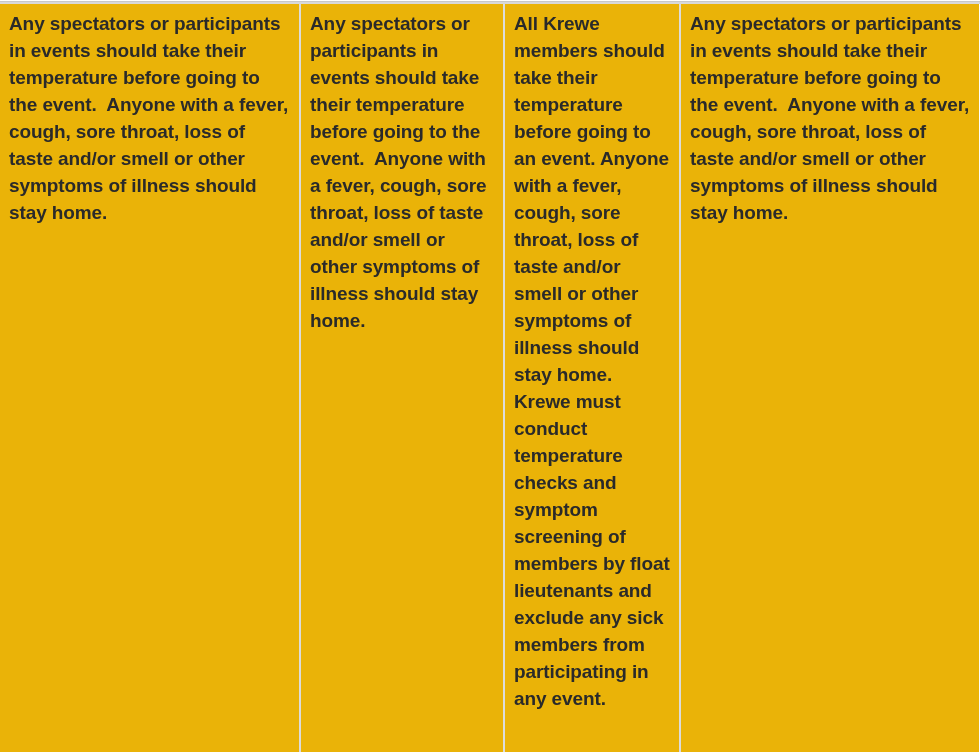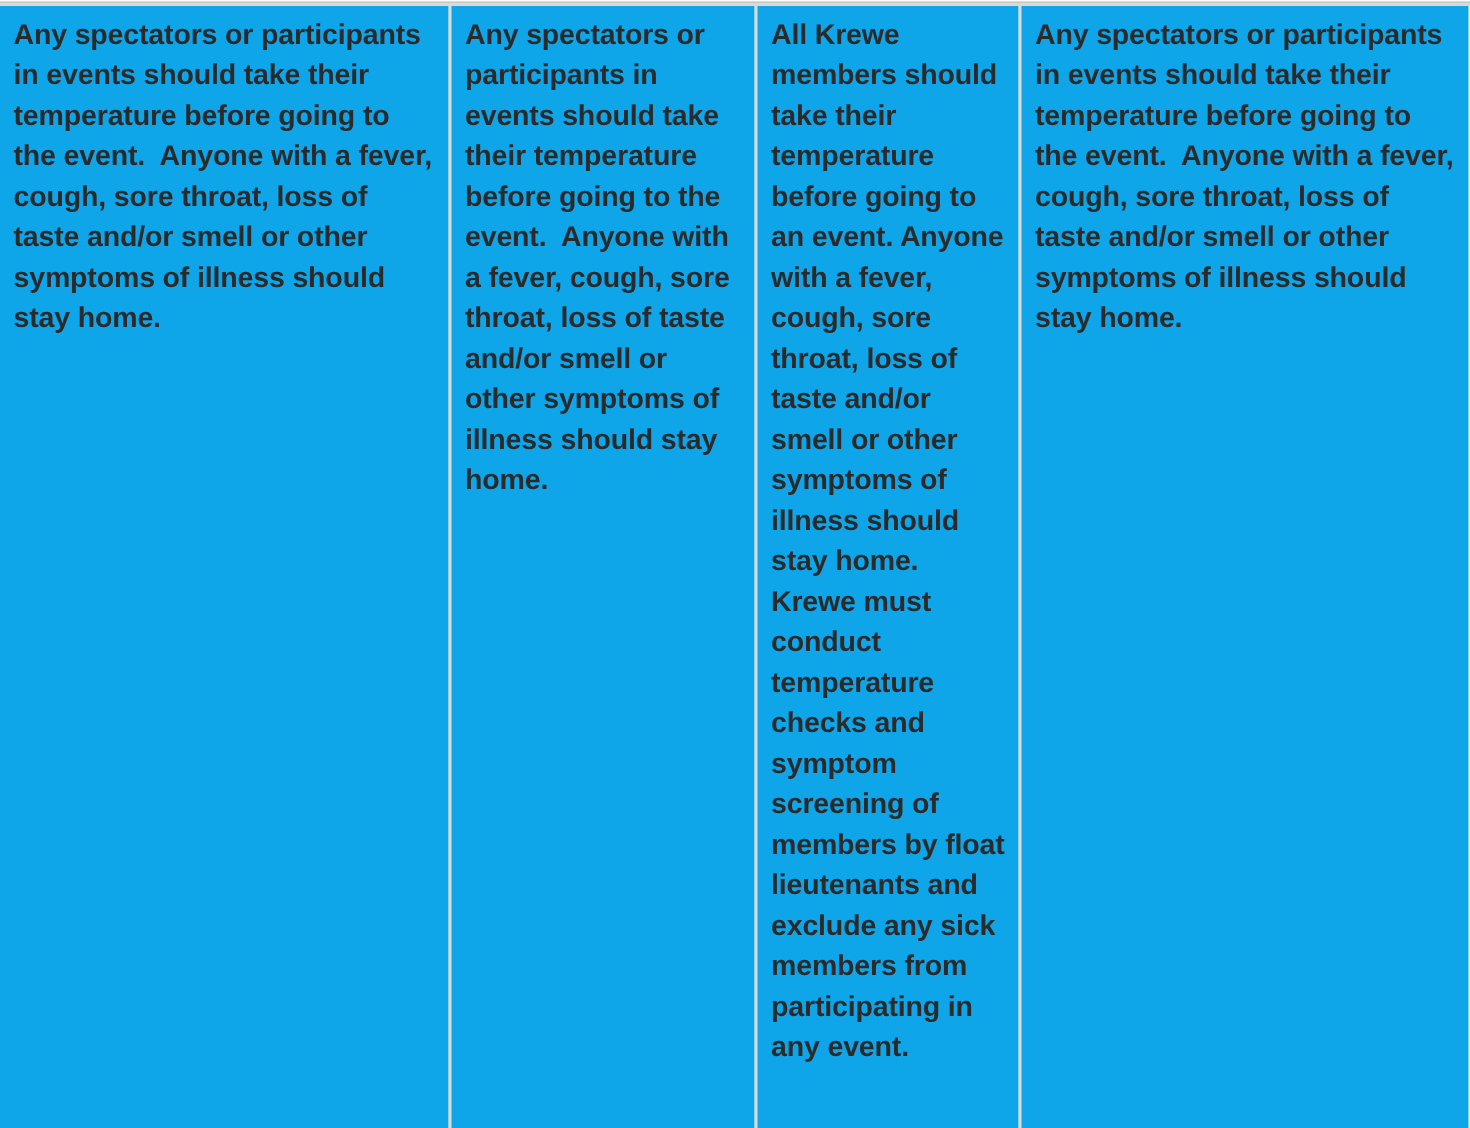--- a/index.html
+++ b/index.html
@@ -33,21 +33,21 @@
     left: 0;
     top: 4px;
     width: 980px;
     height: 748px;
     display: flex;
     align-items: flex-start;
   }
   .cell {
     position: relative;
     height: 748px;
-    background: #0ea5e9;
+    background: #eab308;
     padding: 6px 9px 0 9px;
   }
   .cell + .cell {
     border-left: 2px solid #dcdcdc;
   }
   .cell-c1 { width: 299px; }
   .cell-c2 { width: 204px; }
   .cell-c3 { width: 176px; }
   .cell-c4 { width: 300px; }
 

